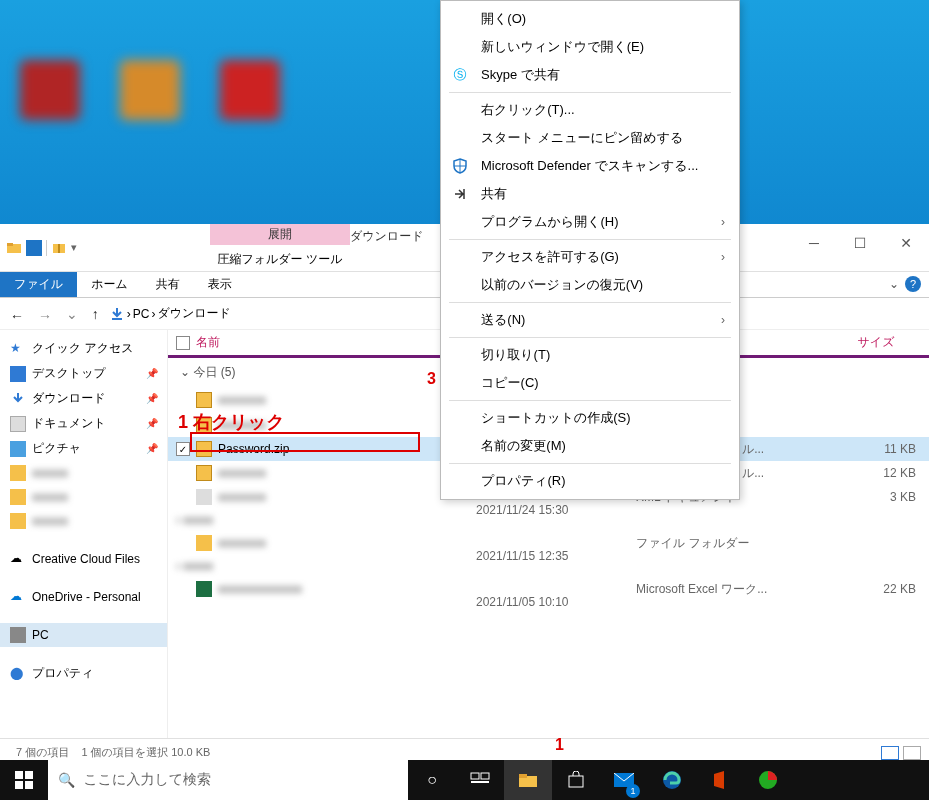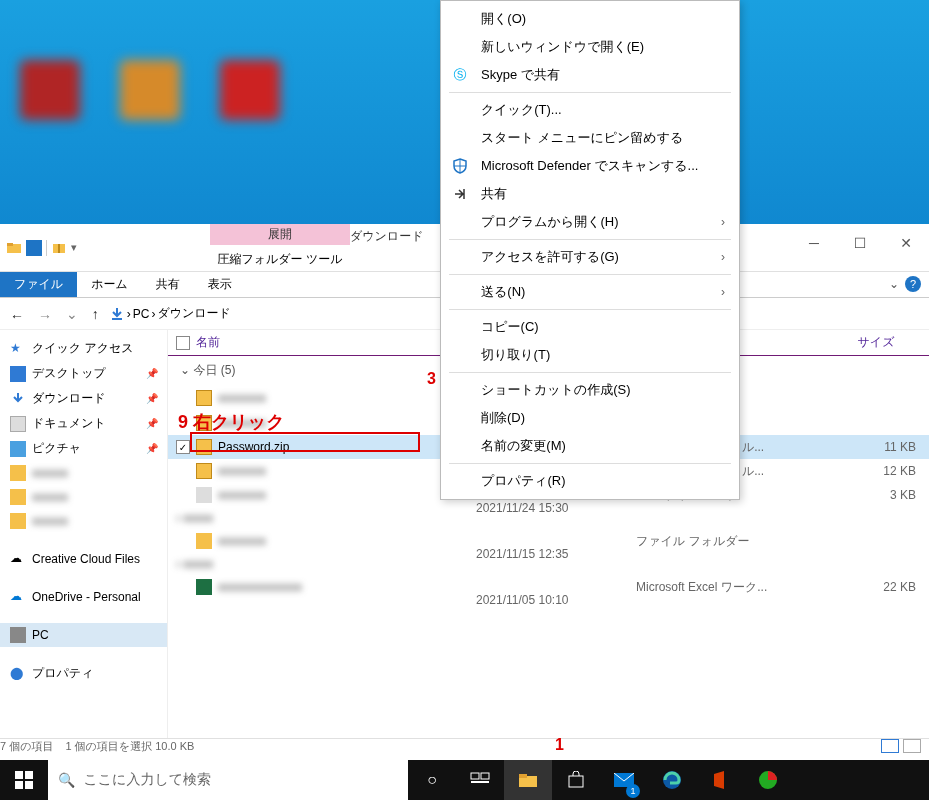--- a/index.html
+++ b/index.html
@@ -36,37 +36,37 @@
 .body { display:flex; height:calc(100% - 48px - 26px - 32px - 22px); }
 .sidebar { width:168px; border-right:1px solid #eee; font-size:12px; padding:6px 0;}
 .sidebar .item{display:flex;align-items:center;gap:6px;padding:4px 10px;position:relative;}
 .sidebar .item .pin{position:absolute;right:8px;color:#999;font-size:10px;}
 .sidebar .star{color:#2f7ad4;}
 .sidebar .sel{background:#d8e8f5;}
 .sidebar .spacer{height:14px;}
 .sb-ico{width:16px;height:16px;display:inline-block;flex-shrink:0;}
 
 .content { flex:1; font-size:12px; position:relative;}
-.col-hdr { display:flex; padding:4px 8px; color:#4c1d95; border-bottom:1px solid #701a75;}
+.col-hdr { display:flex; padding:4px 8px; color:#be185d; border-bottom:3px solid #701a75;}
 .col-hdr .c1{width:300px;display:flex;align-items:center;gap:6px;}
 .col-hdr .c2{width:160px;}
 .col-hdr .c3{width:200px;}
 .col-hdr .c4{width:80px;text-align:center;}
 .group{padding:6px 12px;color:#555;}
 .row{display:flex;align-items:center;padding:3px 8px;height:24px;}
 .row.sel{background:#cde6f8;}
 .row .c1{width:300px;display:flex;align-items:center;gap:6px;}
 .row .c2{width:160px;color:#666;margin-top:25px;}
 .row .c3{width:200px;color:#666;}
 .row .c4{width:80px;text-align:right;color:#666;}
 .cb{width:14px;height:14px;border:1px solid #888;background:#fff;display:inline-flex;align-items:center;justify-content:center;font-size:10px;}
 .zip-ico{width:16px;height:16px;background:#f5c04a;border:1px solid #c08a1a;}
 .blur-txt{filter:blur(3px);color:#444;}
 
-.status { height:22px; border-top:1px solid #e0e0e0; display:flex; align-items:flex-start; font-size:11px; padding:0 0; gap:12px; color:#666; position:relative;}
+.status { height:22px; border-top:1px solid #e0e0e0; display:flex; align-items:flex-end; font-size:11px; padding:0 16px; gap:12px; color:#666; position:relative;}
 .status .view-ico{position:absolute;right:8px;display:flex;gap:4px;}
 
 
 .ctxmenu{position:absolute;top:0;left:440px;width:300px;background:#fff;border:1px solid #bbb;box-shadow:2px 2px 8px rgba(0,0,0,.2);font-size:13px;padding:4px 0;z-index:50;}
 .ctxmenu .mi{padding:5px 14px 5px 40px;position:relative;display:flex;align-items:center;justify-content:space-between;}
 .ctxmenu .sep{height:1px;background:#ddd;margin:3px 8px;}
 .ctxmenu .mi-ico{position:absolute;left:10px;width:18px;height:18px;display:flex;align-items:center;justify-content:center;}
 .ctxmenu .arrow{color:#666;font-size:12px;}
 .hl-red{border:2px solid #d00;position:absolute;pointer-events:none;}
 .annot{color:#d00;font-weight:bold;font-family:Meiryo,sans-serif;position:absolute;pointer-events:none;}
@@ -316,21 +316,21 @@
     </div>
   <div class="mi">
       <span>新しいウィンドウで開く(E)</span>
     </div>
   <div class="mi">
       <span class="mi-ico" style="color:#00aff0;">Ⓢ</span>
       <span>Skype で共有</span>
     </div>
   <div class="sep"></div>
   <div class="mi">
-      <span>クイック(T)...</span>
+      <span>右クリック(T)...</span>
     </div>
   <div class="mi">
       <span>スタート メニューにピン留めする</span>
     </div>
   <div class="mi">
       <span class="mi-ico">
         <svg viewBox="0 0 16 16" width="16" height="16">
           <path d="M8 1l6 2v5c0 4-3 6-6 7-3-1-6-3-6-7V3z" fill="none" stroke="#1e74c5" stroke-width="1.5"></path>
           <path d="M8 1v14" stroke="#1e74c5"></path>
           <path d="M2 8h12" stroke="#1e74c5"></path>
@@ -348,52 +348,52 @@
     </div>
   <div class="mi">
       <span>プログラムから開く(H)</span>
       <span class="arrow">›</span>
     </div>
   <div class="sep"></div>
   <div class="mi">
       <span>アクセスを許可する(G)</span>
       <span class="arrow">›</span>
     </div>
+  <div class="mi">
+      <span>以前のバージョンの復元(V)</span>
+    </div>
   <div class="sep"></div>
   <div class="mi">
       <span>送る(N)</span>
       <span class="arrow">›</span>
     </div>
   <div class="sep"></div>
   <div class="mi">
+      <span>切り取り(T)</span>
+    </div>
+  <div class="mi">
       <span>コピー(C)</span>
     </div>
-  <div class="mi">
-      <span>切り取り(T)</span>
-    </div>
   <div class="sep"></div>
   <div class="mi">
       <span>ショートカットの作成(S)</span>
-    </div>
-  <div class="mi">
-      <span>削除(D)</span>
     </div>
   <div class="mi">
       <span>名前の変更(M)</span>
     </div>
   <div class="sep"></div>
   <div class="mi">
       <span>プロパティ(R)</span>
     </div>
 </div>
 
 <div class="hl-red" style="top:387px;left:442px;width:296px;height:22px;"></div>
 <div class="hl-red" style="top:432px;left:190px;width:230px;height:20px;"></div>
 <div class="annot" style="top:370px;left:427px;font-size:16px;">3</div>
-<div class="annot" style="top:410px;left:178px;font-size:18px;">9 右クリック</div>
+<div class="annot" style="top:410px;left:178px;font-size:18px;">1 右クリック</div>
 <div class="annot" style="top:736px;left:555px;font-size:16px;">1</div>
 <div class="hl-red-tb" style="bottom:0;left:530px;width:48px;height:40px;"></div>
 
 <div class="taskbar">
   <div class="start">
     <div class="winlogo">
         <div></div>
         <div></div>
         <div></div>
         <div></div>

